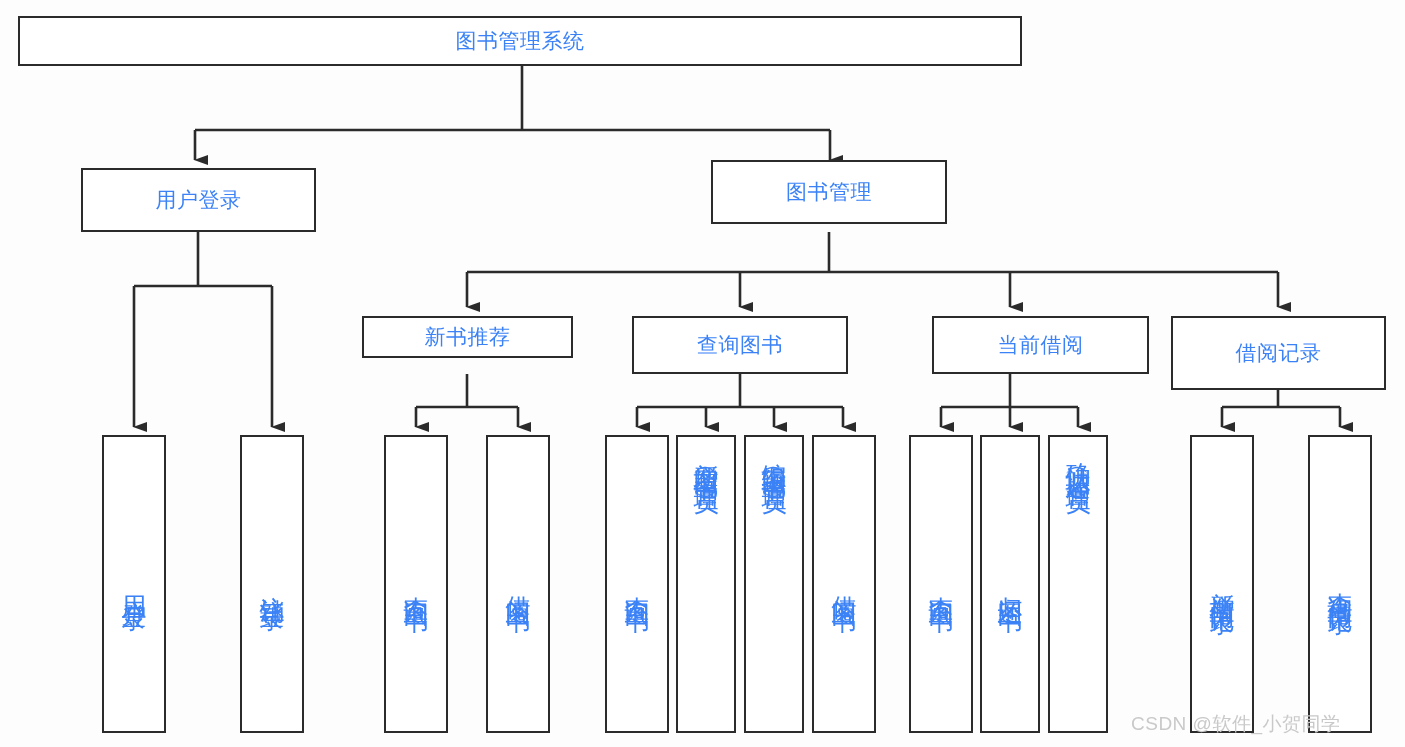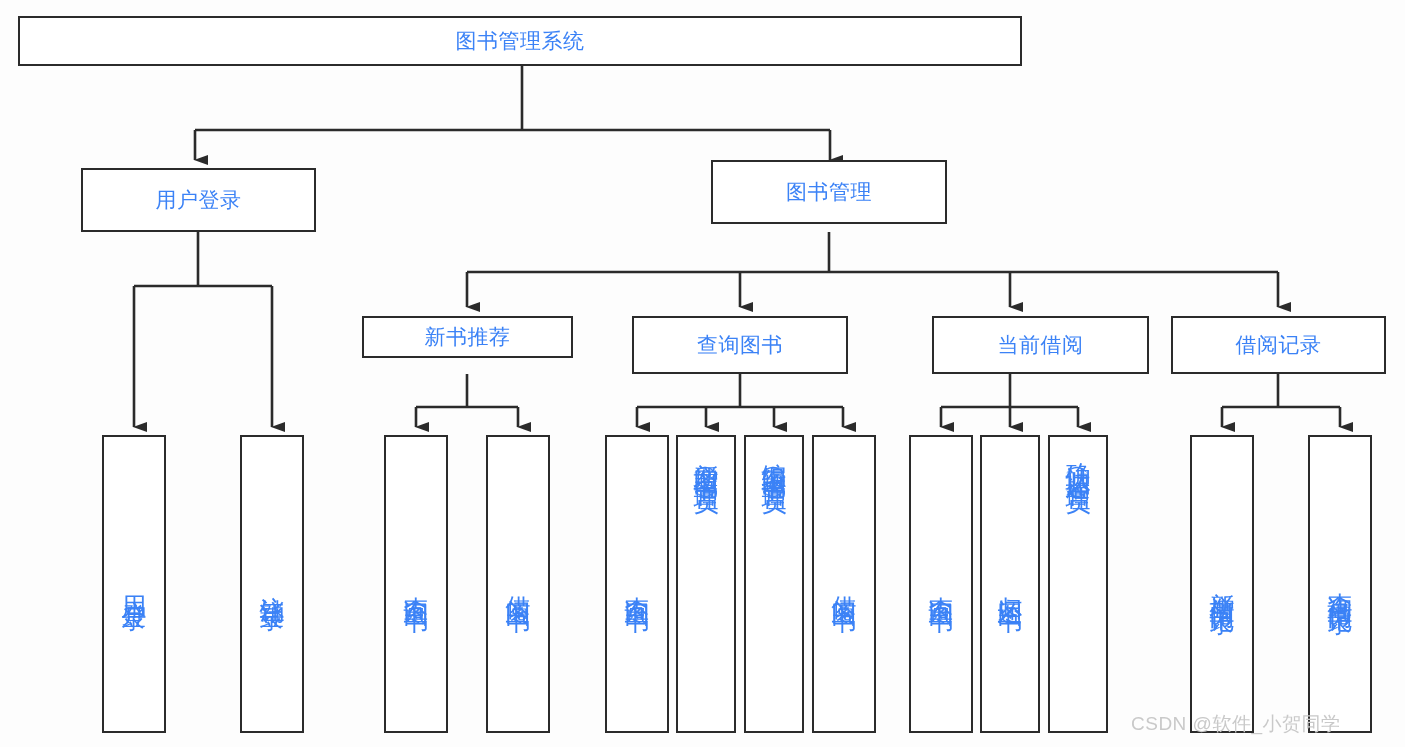--- a/index.html
+++ b/index.html
@@ -114,21 +114,21 @@
 
   <div class="node horizontal" style="left:362px;top:316px;width:211px;height:42px;">
     <span class="node-label">新书推荐</span>
   </div>
   <div class="node horizontal" style="left:632px;top:316px;width:216px;height:58px;">
     <span class="node-label">查询图书</span>
   </div>
   <div class="node horizontal" style="left:932px;top:316px;width:217px;height:58px;">
     <span class="node-label">当前借阅</span>
   </div>
-  <div class="node horizontal" style="left:1171px;top:316px;width:215px;height:58px;">
+  <div class="node horizontal" style="left:1171px;top:316px;width:215px;height:74px;">
     <span class="node-label">借阅记录</span>
   </div>
 
   <div class="node vertical mid" style="left:102px;top:435px;width:64px;height:298px;">
     <span class="node-label">用户登录</span>
   </div>
   <div class="node vertical mid" style="left:240px;top:435px;width:64px;height:298px;">
     <span class="node-label">注销登录</span>
   </div>
 

